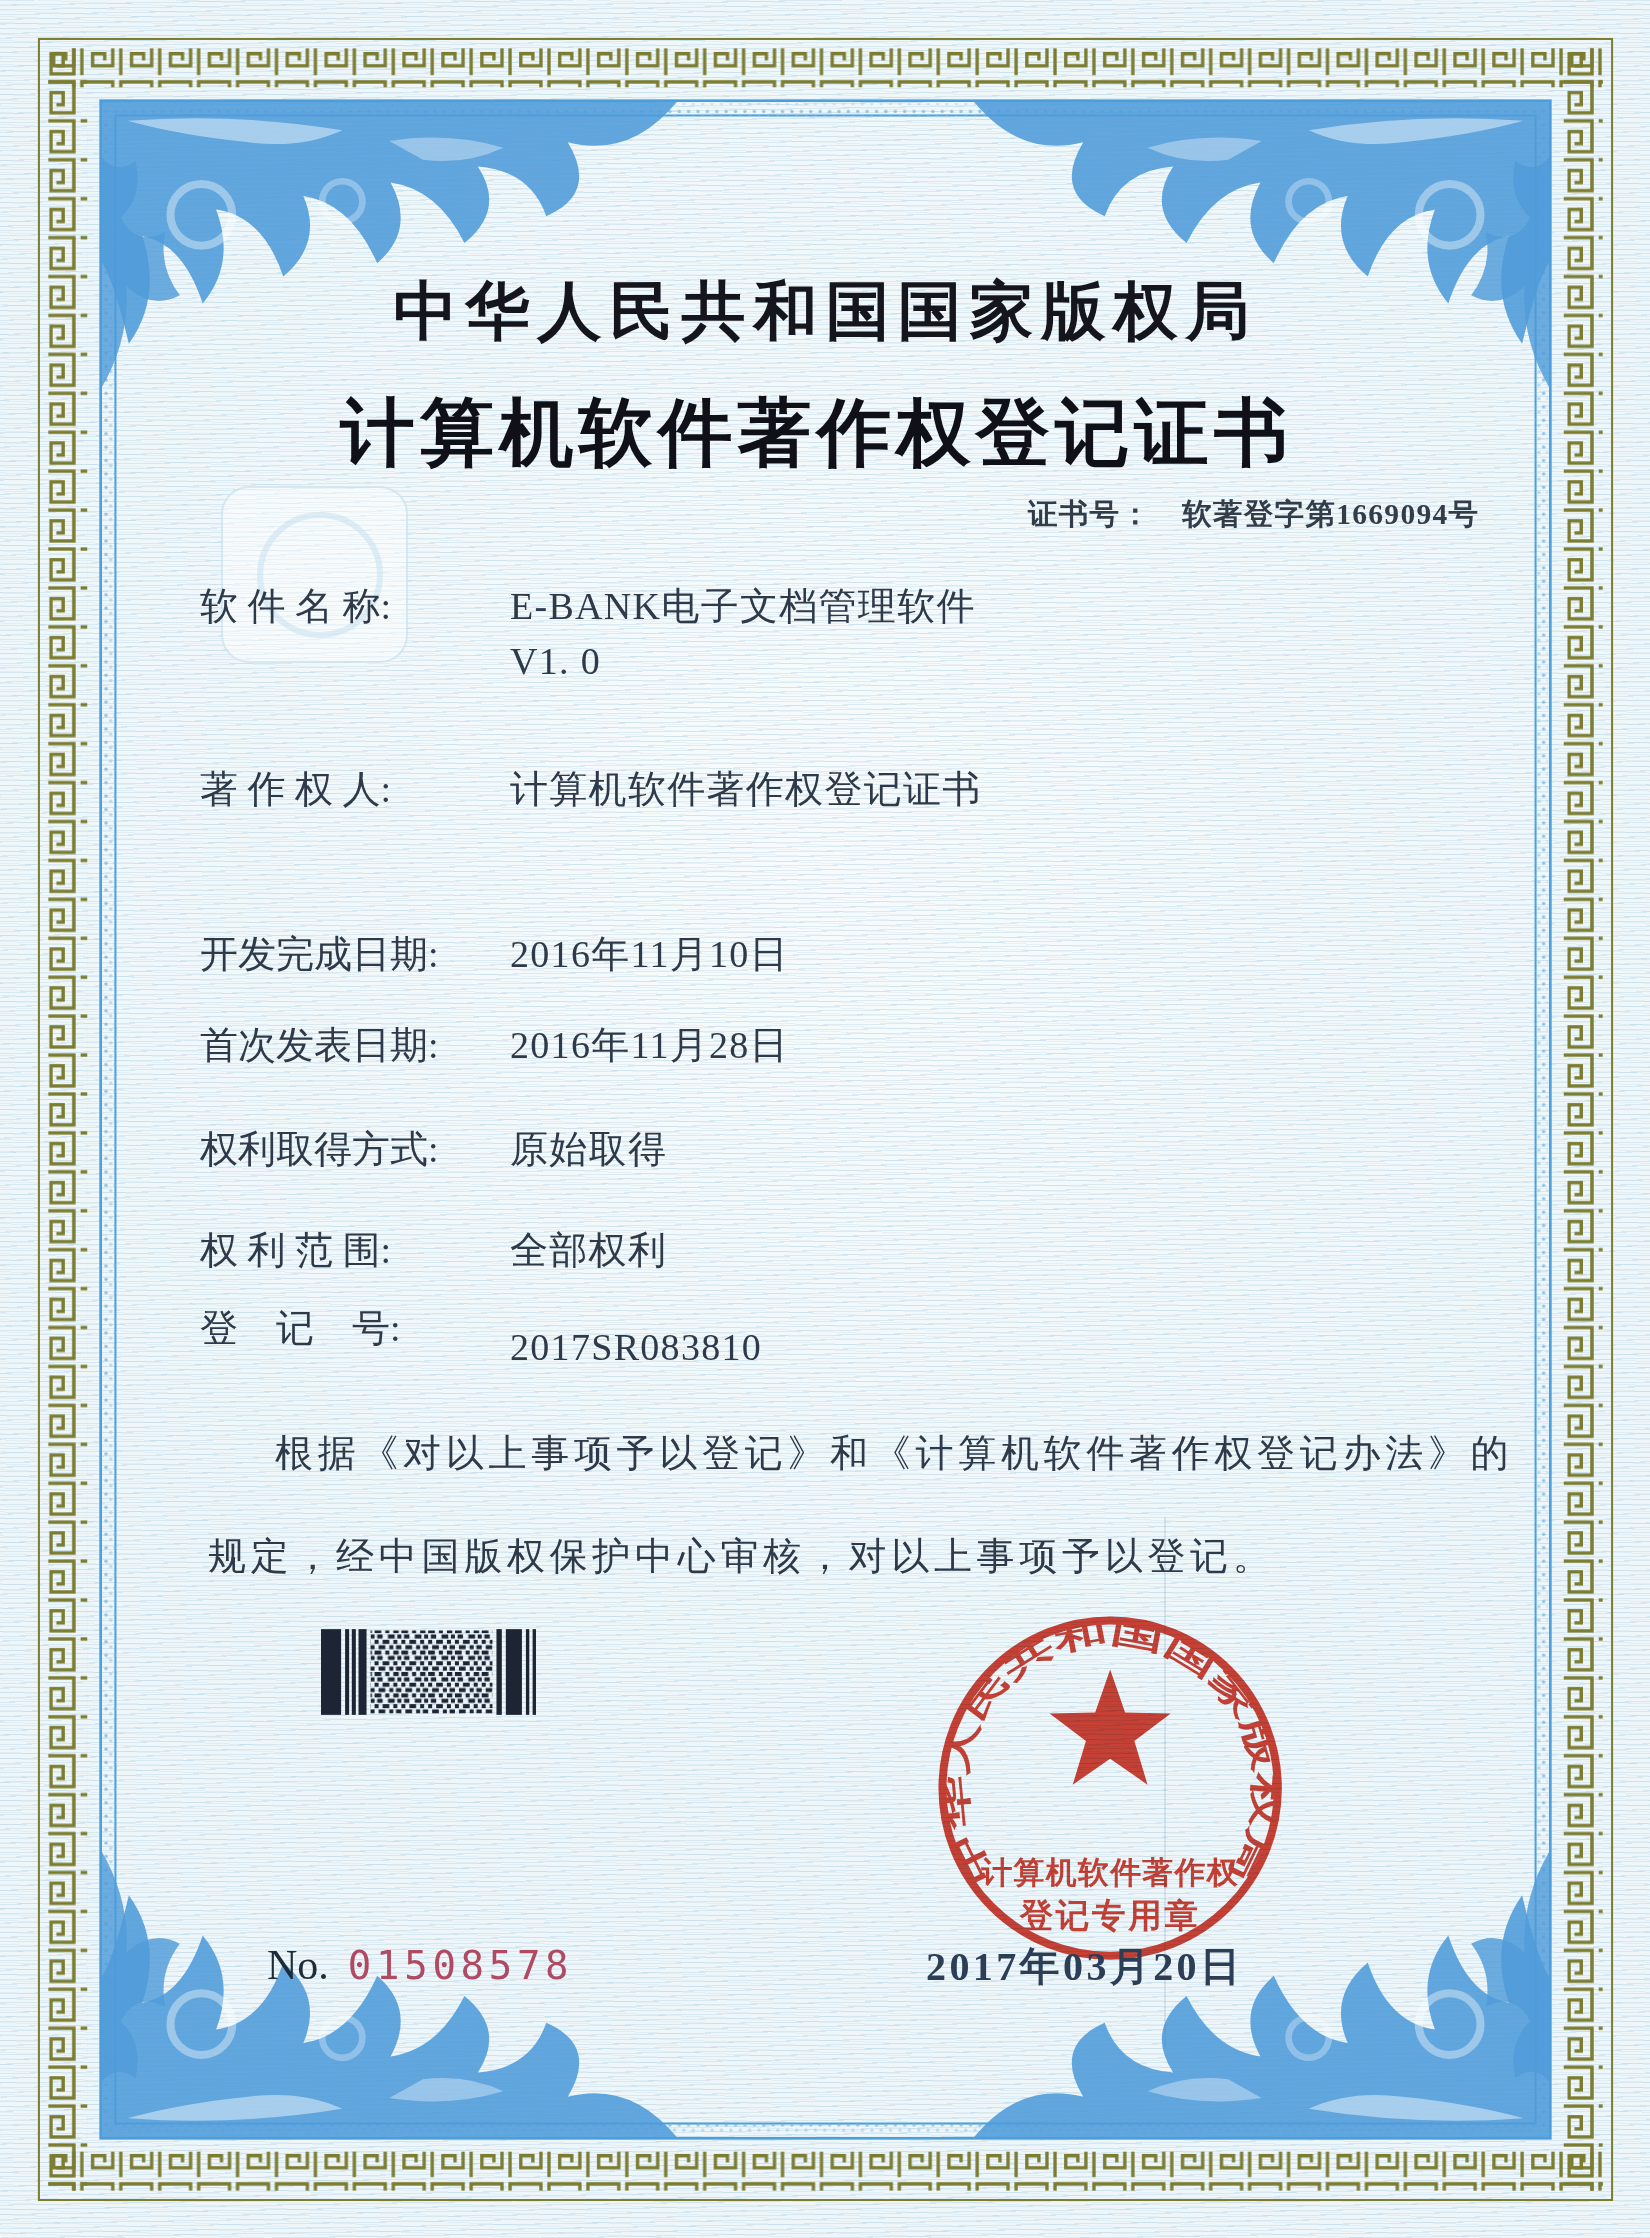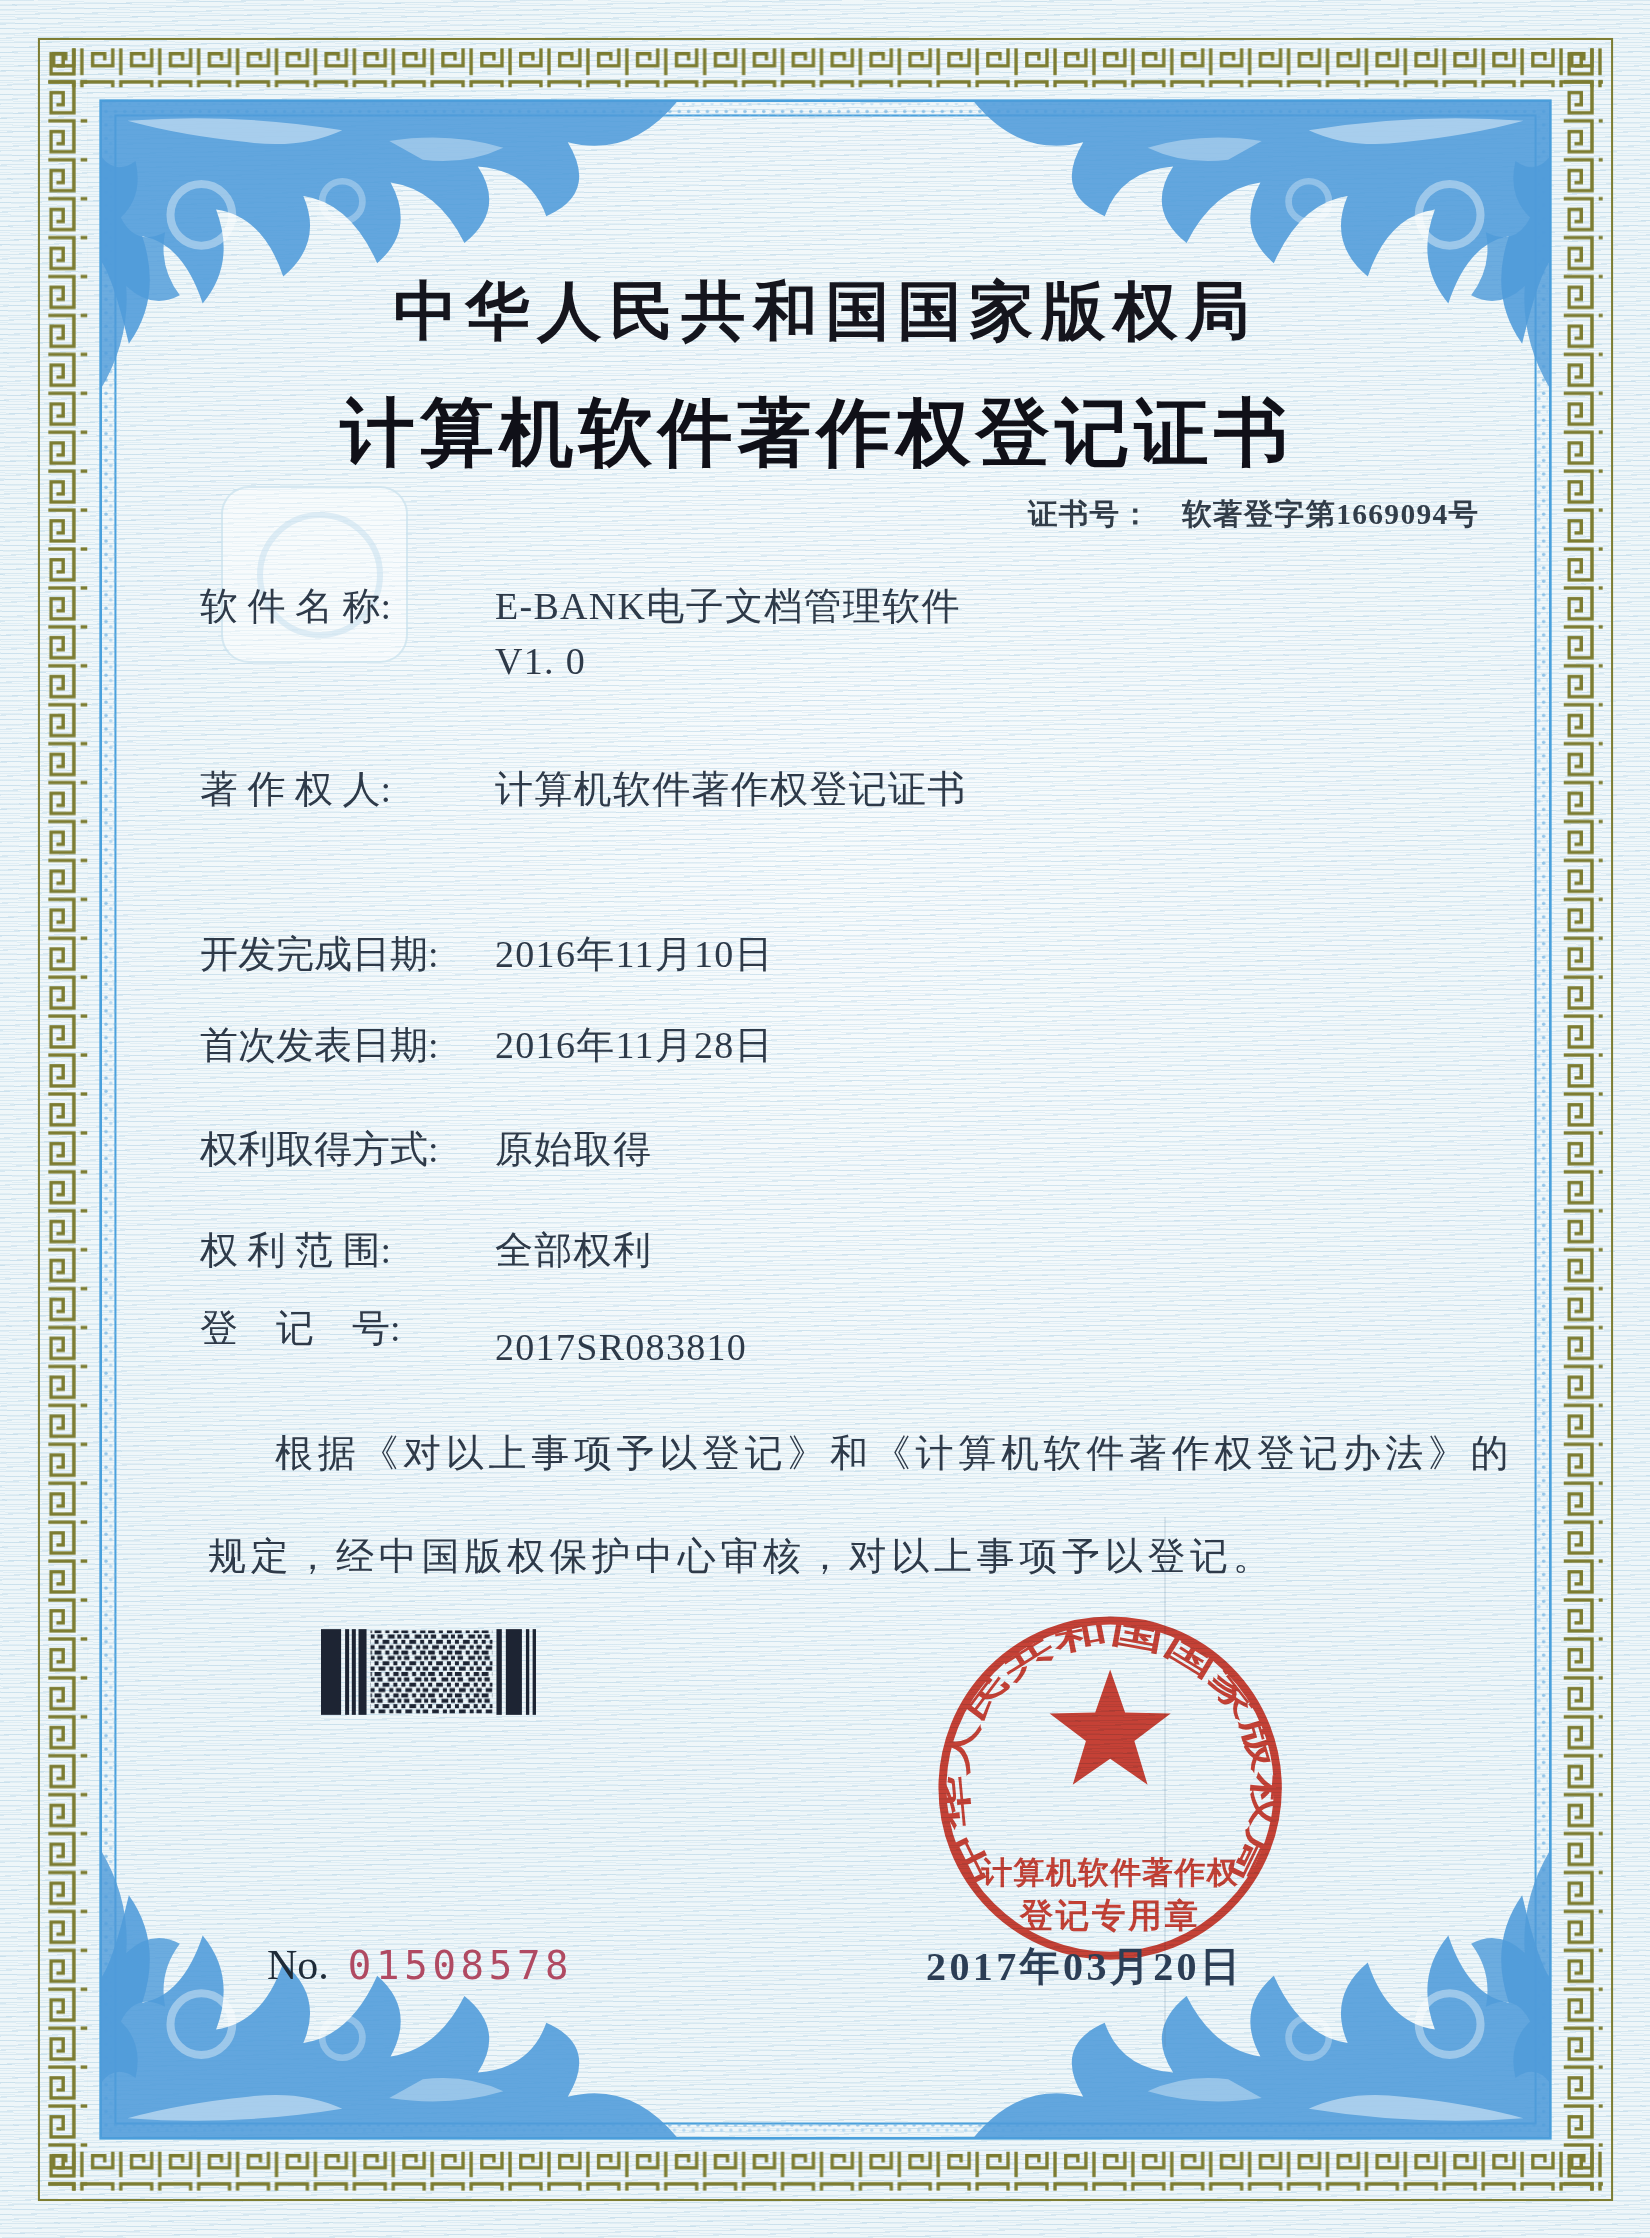--- a/index.html
+++ b/index.html
@@ -26,21 +26,21 @@
   .certno-line .certno-value{margin-left:31px;}
   .watermark{
     left:221px;top:486px;width:183px;height:173px;border-radius:28px;
     background:rgba(255,255,255,.42);border:2px solid rgba(186,216,232,.55);
   }
   .watermark .wm-circle{
     position:absolute;left:34px;top:24px;width:114px;height:114px;border-radius:50%;
     border:6.7px solid rgba(196,222,238,.5);
   }
   .field-label{left:200px;font-size:38px;color:#2e3a49;white-space:pre;}
-  .field-value{left:495px;font-size:38px;color:#2e3a49;letter-spacing:1.3px;white-space:pre;}
+  .field-value{left:510px;font-size:38px;color:#2e3a49;letter-spacing:1.3px;white-space:pre;}
   .statement{font-size:38px;color:#2e3a49;letter-spacing:4.7px;white-space:pre;}
   .serial{left:267px;top:1941px;font-size:42px;color:#1e2b38;}
   .serial .serial-number{
     font-family:"DejaVu Sans Mono","Liberation Mono",monospace;
     color:#b04a62;letter-spacing:4.7px;margin-left:19px;font-size:39px;
   }
   .issue-date{
     left:926px;top:1939px;width:416px;text-align:left;
     font-size:40px;font-weight:700;color:#2c3e55;letter-spacing:3.4px;
   }

